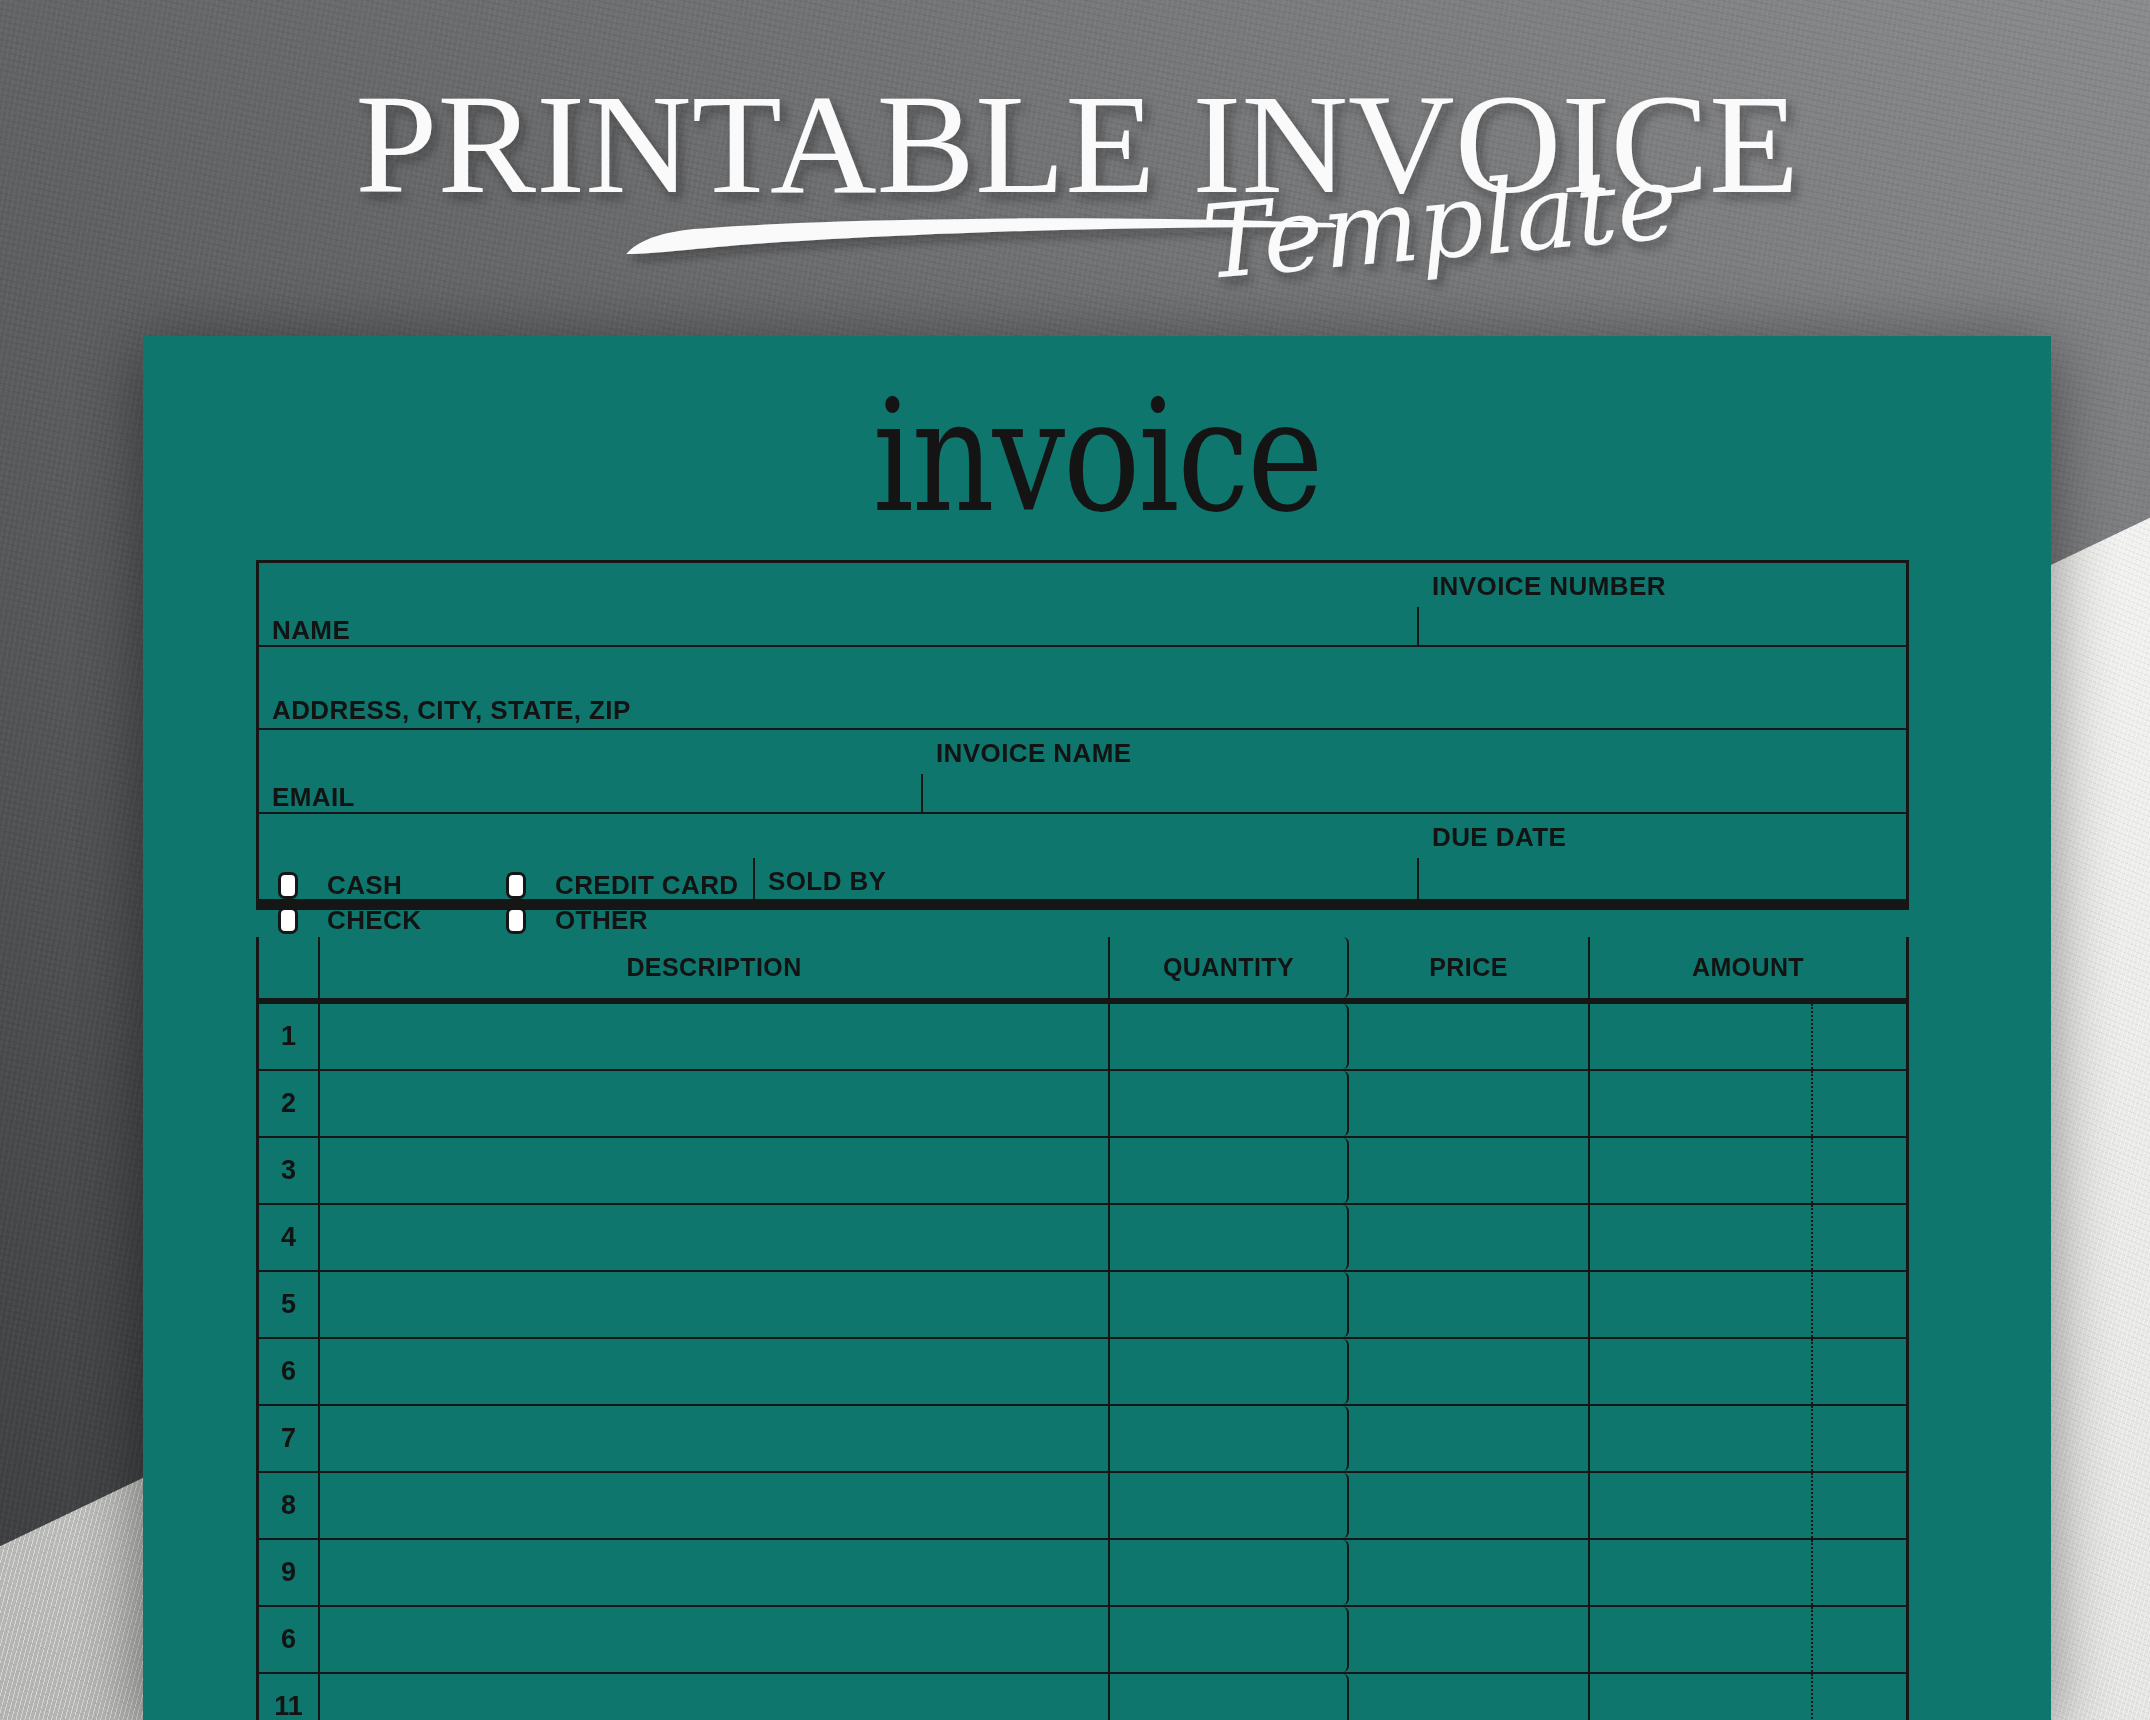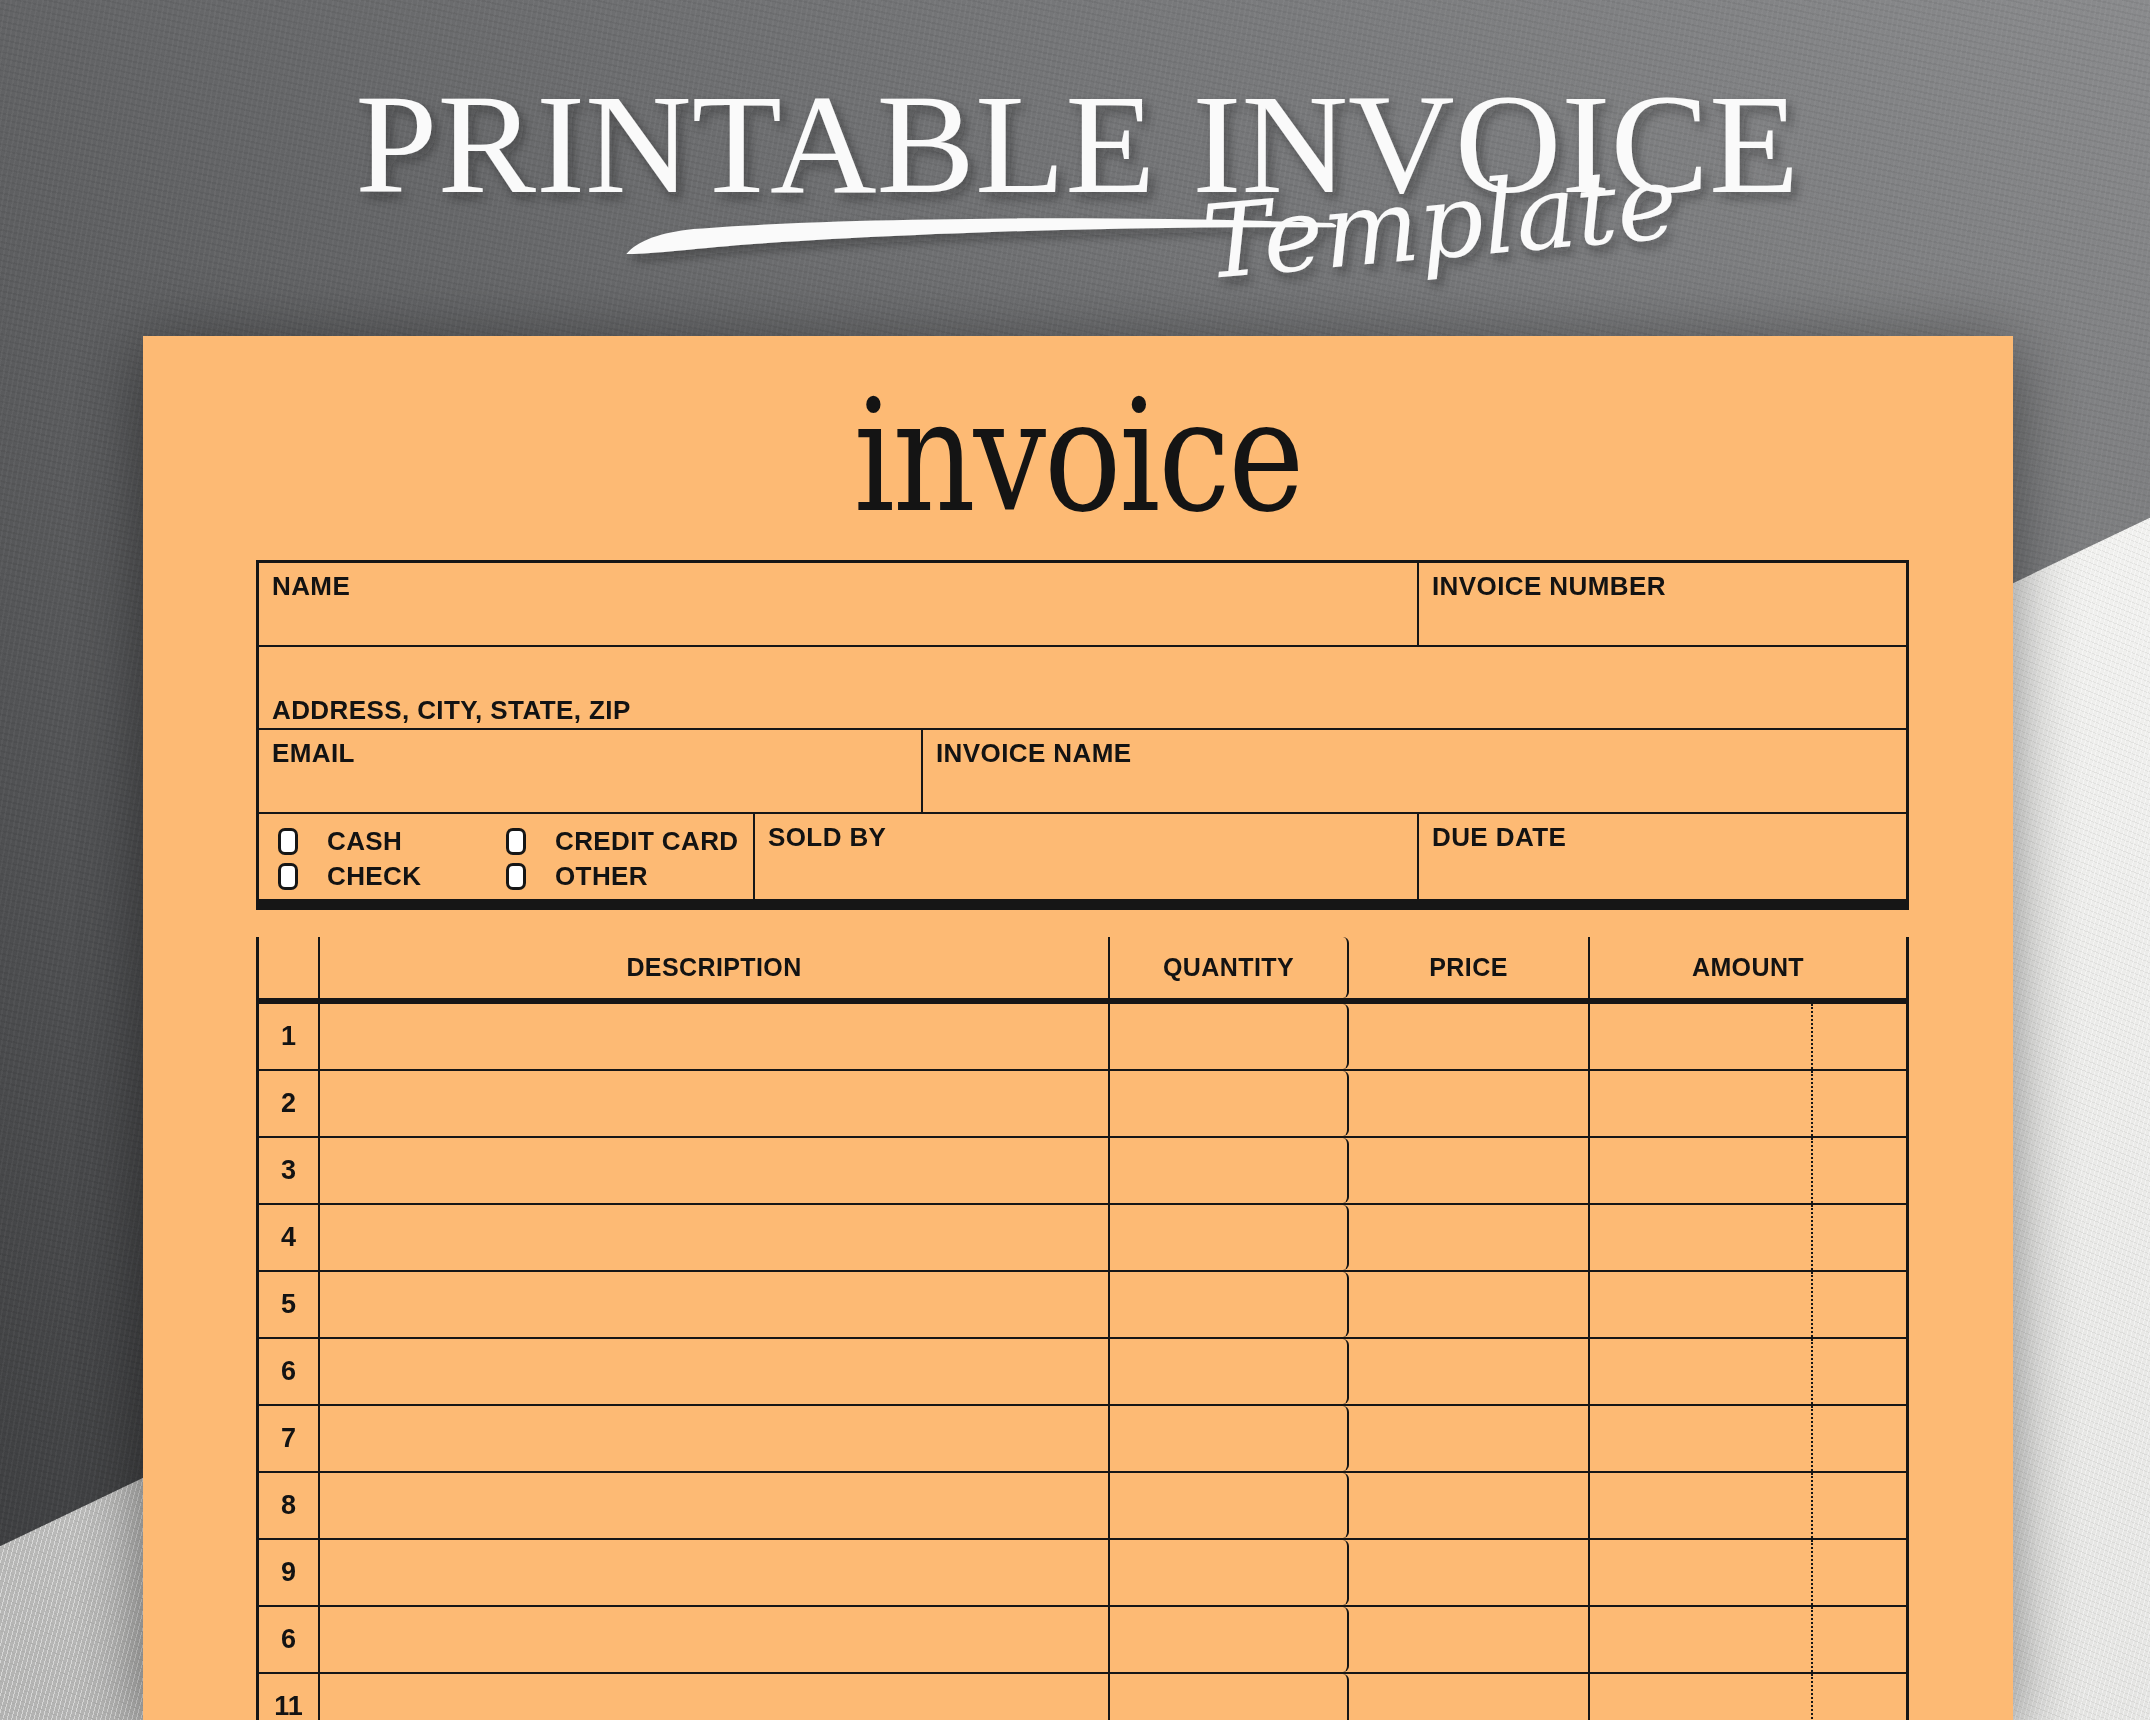--- a/index.html
+++ b/index.html
@@ -22,35 +22,35 @@
       linear-gradient(to top right, #b3b3b2 0%, #e3e3e1 45%, #f6f6f4 100%);
   }
 
   
   .banner{position:absolute;left:0;top:0;width:2151px;height:336px;}
   .banner-title{font-family:"Liberation Serif",serif;font-size:165px;fill:#fafafa;}
   .banner-script{font-family:"DejaVu Serif",serif;font-style:italic;font-size:118px;fill:#fafafa;}
   .swoosh{fill:#fafafa;}
 
   
-  .paper{position:absolute;left:143px;top:336px;width:1870px;height:1385px;background:#fdba74;
-    overflow:hidden;box-shadow:0 0 60px rgba(0,0,0,.25), 0 26px 60px rgba(0,0,0,.22);}
+  .paper{position:absolute;left:143px;top:336px;width:1870px;height:1385px;background:#0f766e;
+    overflow:hidden;box-shadow:0 0 60px rgba(0,0,0,.25), 0 26px 60px rgba(0,0,0,.22);padding-left:38px;}
   .doc-title{position:absolute;left:0;top:43px;width:100%;height:168px;text-align:center;
     font-family:"DejaVu Serif",serif;font-size:155px;line-height:1;color:#141414;
     transform:scaleX(.83);transform-origin:50% 50%;letter-spacing:-2.6px;}
 
   .form-top{position:absolute;left:113px;top:224px;width:1653px;height:339px;box-sizing:border-box;
     border:3.4px solid #161616;border-bottom:none;display:flex;flex-direction:column;}
   .frow{display:flex;border-bottom:2.6px solid #161616;box-sizing:border-box;}
   .frow.r1{height:84px;}
   .frow.r2{height:83px;align-items:center;}
   .frow.r3{height:84px;}
   .frow.r4{flex:1;border-bottom:none;}
   .fcell{position:relative;box-sizing:border-box;}
-  .fcell.bR{border-right:2.6px solid #161616;}
+  .fcell.bR{border-right:2.6px solid #161616;margin-top:44px;}
   .flex1{flex:1;}
   .w-name{width:1160px;}
   .w-phone{width:496px;}
   .w-email{width:664px;}
   .flabel{position:absolute;left:13px;top:7.7px;font-weight:700;font-size:26px;color:#131313;letter-spacing:0.4px;white-space:nowrap;}
 
   
   .pm{position:absolute;height:27px;display:flex;align-items:center;gap:29px;}
   .pm .box{width:20px;height:27px;box-sizing:border-box;border:3.4px solid #161616;border-radius:6.9px;background:#fff;flex:0 0 auto;}
   .pm .pl{font-weight:700;font-size:26px;color:#131313;letter-spacing:0.4px;white-space:nowrap;}

